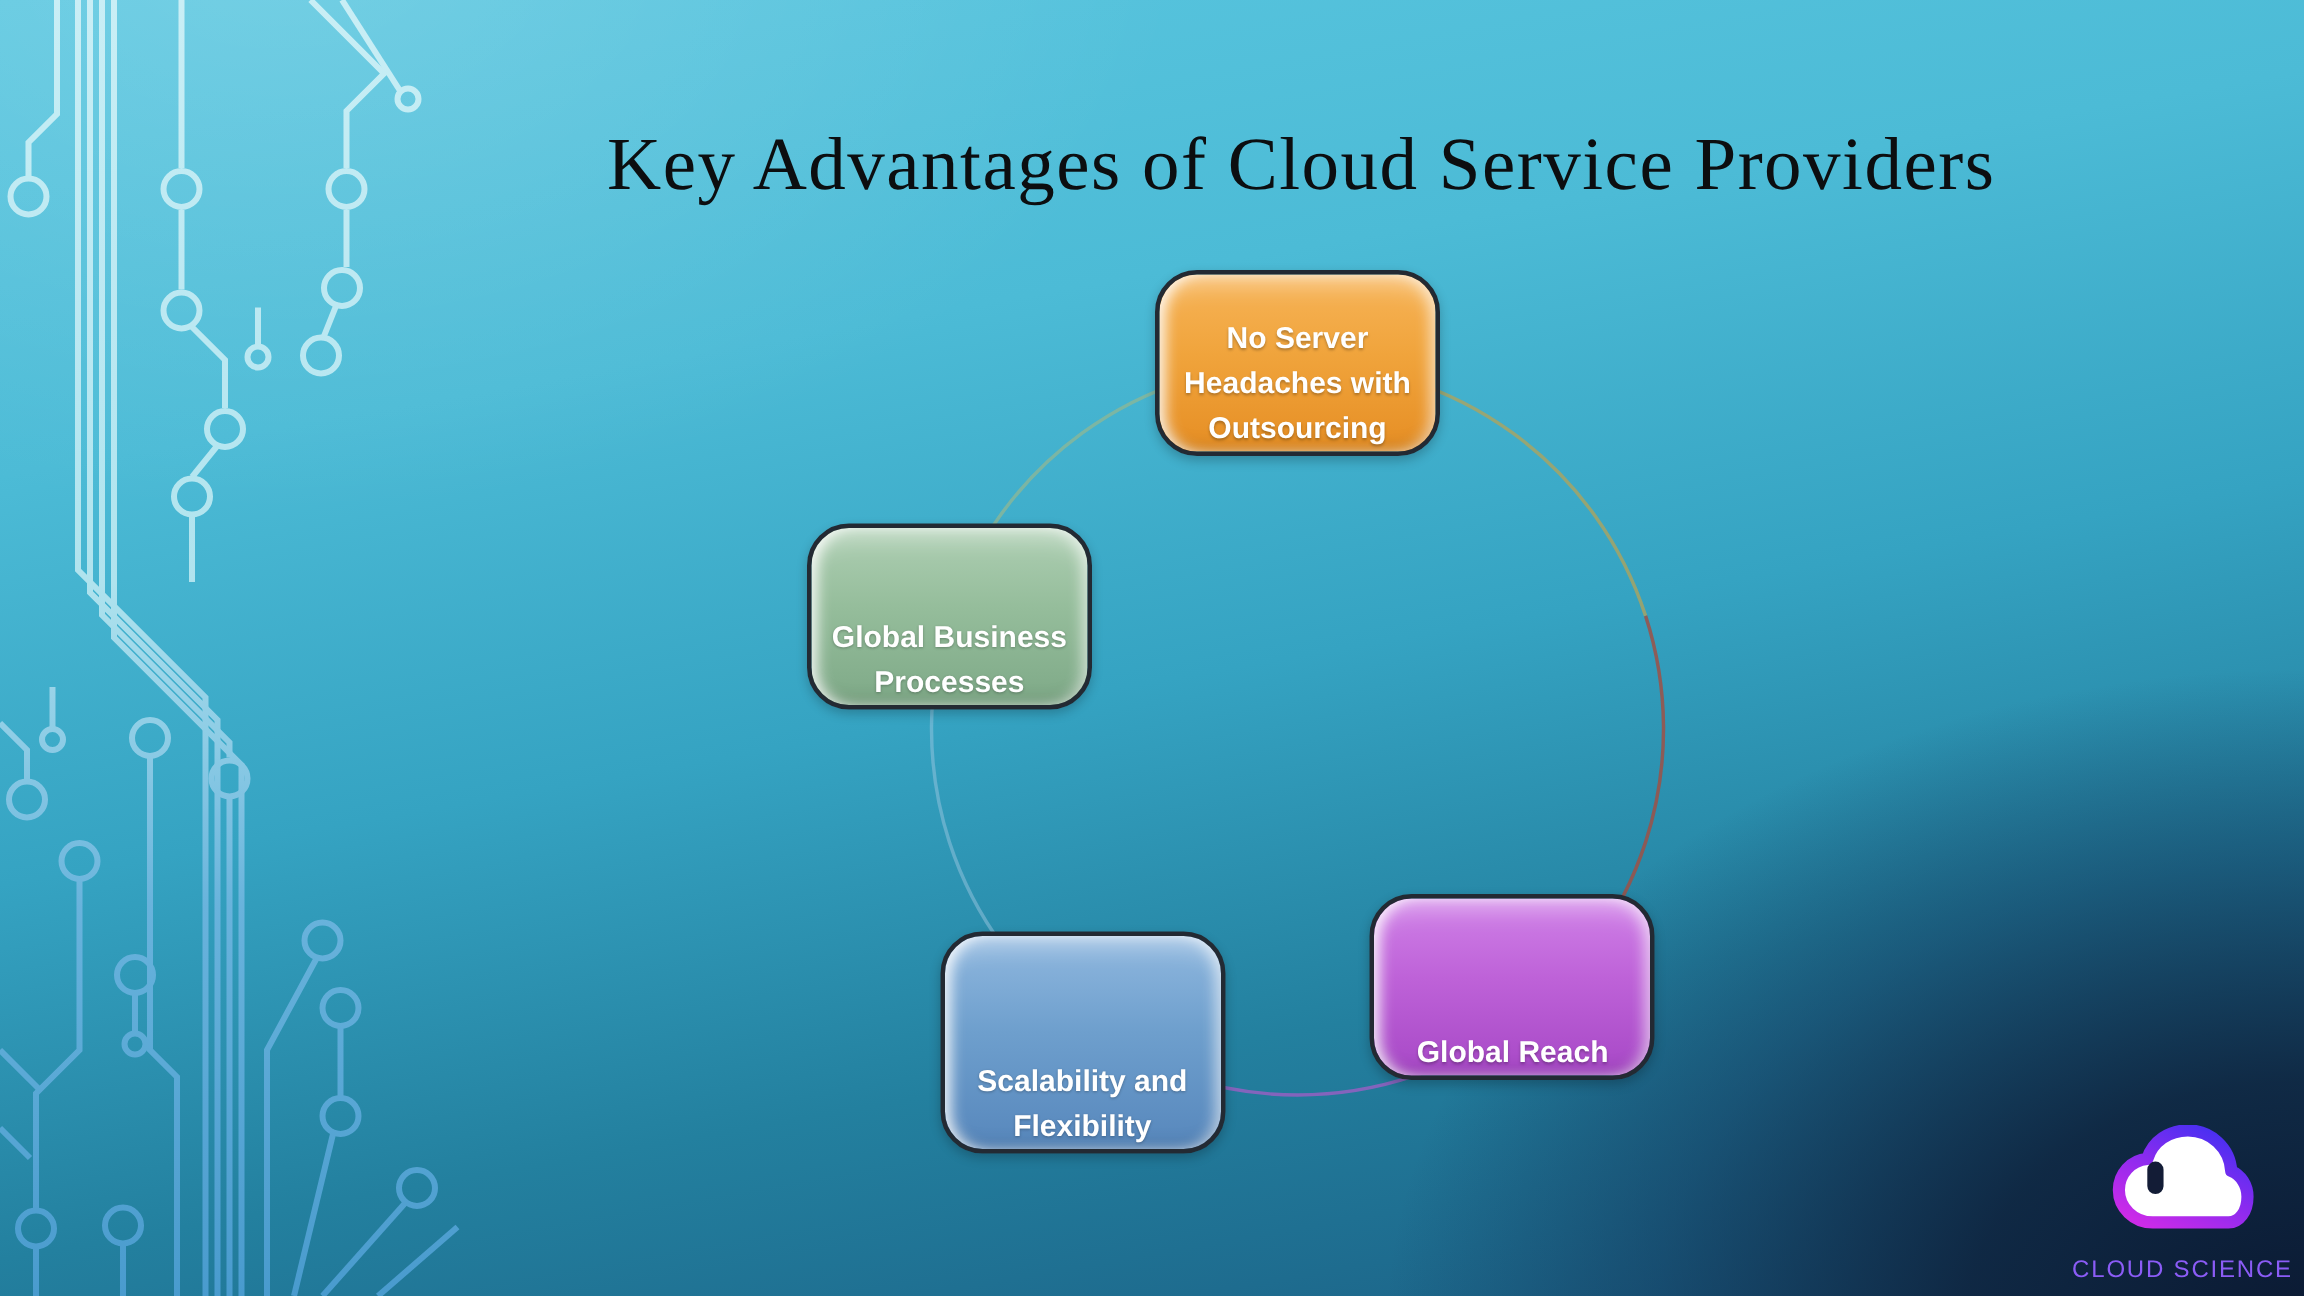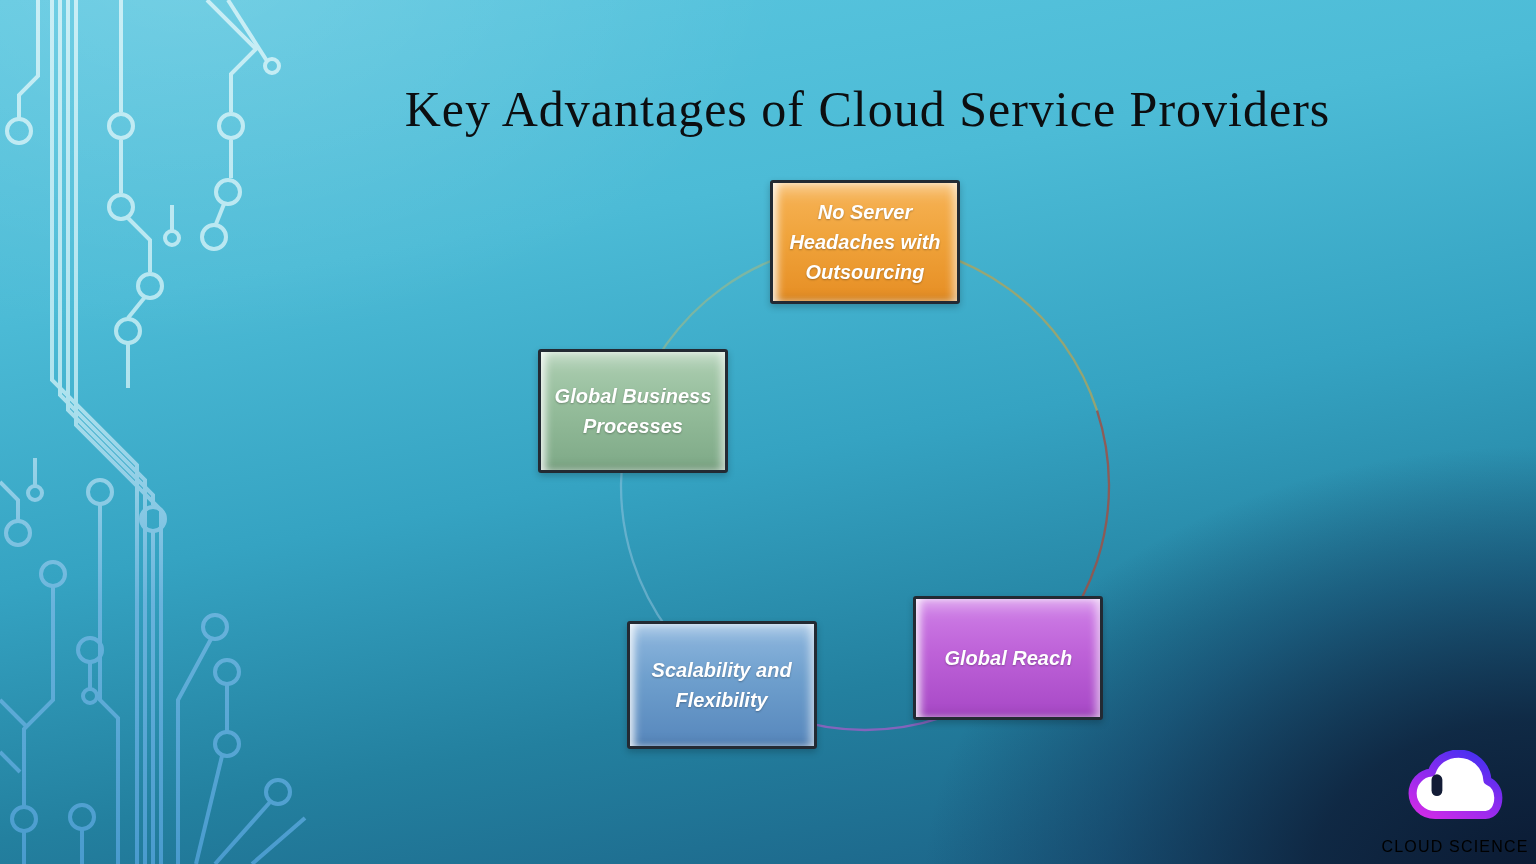--- a/index.html
+++ b/index.html
@@ -14,41 +14,40 @@
   .layer{position:absolute;inset:0;}
   #circuit{z-index:1;pointer-events:none;}
   #cycle-arcs{z-index:2;}
   #diagram-nodes{z-index:3;}
   .slide-title{
     position:absolute;left:300px;width:1135px;top:48px;z-index:4;
     text-align:center;color:#0c0e10;font-size:50px;font-weight:400;
     letter-spacing:1px;line-height:1.1;font-family:Liberation Serif, serif;
   }
   .node{
-    position:absolute;display:flex;align-items:center;justify-content:center;
-    border:3px solid #232a33;border-radius:3px;box-sizing:border-box;
+    position:absolute;display:flex;align-items:flex-end;justify-content:center;
+    border:3px solid #232a33;border-radius:28px;box-sizing:border-box;
     box-shadow:
       inset 7px 0 9px -3px rgba(255,255,255,.85),
       inset -7px 0 9px -3px rgba(255,255,255,.55),
       inset 0 14px 18px -10px rgba(255,255,255,.55),
       inset 0 -10px 14px -10px rgba(0,0,0,.18),
       0 3px 7px rgba(0,0,0,.22);
-    font-style: italic;
   }
   .node-label{
     color:#fff;font-weight:700;font-size:20px;line-height:1.5;
     text-align:center;white-space:pre-line;padding:0 8px;
     text-shadow:0 1px 2px rgba(0,0,0,.28);
   }
   .logo{
     position:absolute;right:6px;bottom:8px;width:150px;z-index:4;
     display:flex;flex-direction:column;align-items:center;
   }
   .logo-text{
-    color:#000000;font-size:16px;letter-spacing:1.2px;margin-top:14px;
+    color:#8b5cf6;font-size:16px;letter-spacing:1.2px;margin-top:14px;
     font-weight:400;white-space:nowrap;
   }
 </style>
 </head>
 <body style="--bg-top: #5BC7E0; --bg-mid: #35A3C2; --bg-bottom: #1A5C82; --bg-corner: #0B1A33;">
 
 <svg id="circuit" class="layer" width="1536" height="864" viewBox="0 0 1536 864" aria-hidden="true">
   <defs>
     <linearGradient id="traceGrad" gradientUnits="userSpaceOnUse" x1="0" y1="0" x2="0" y2="864">
       <stop offset="0" stop-color="#D3F2F8"></stop>
@@ -124,21 +123,21 @@
 
 <div id="diagram-nodes" class="layer">
     <div class="node" style="left: 770px; top: 180px; width: 190px; height: 124px; background: linear-gradient(rgb(247, 180, 88) 0%, rgb(240, 164, 60) 45%, rgb(230, 142, 36) 100%);">
       <span class="node-label">No Server
 Headaches with
 Outsourcing</span>
     </div>
     <div class="node" style="left: 913.42px; top: 596px; width: 190px; height: 124px; background: linear-gradient(rgb(208, 129, 232) 0%, rgb(190, 98, 216) 45%, rgb(167, 72, 198) 100%);">
       <span class="node-label">Global Reach</span>
     </div>
-    <div class="node" style="left: 626.58px; top: 621.4px; width: 190px; height: 128px; background: linear-gradient(rgb(144, 184, 223) 0%, rgb(110, 159, 205) 45%, rgb(87, 135, 188) 100%);">
+    <div class="node" style="left: 626.58px; top: 621.4px; width: 190px; height: 148px; background: linear-gradient(rgb(144, 184, 223) 0%, rgb(110, 159, 205) 45%, rgb(87, 135, 188) 100%);">
       <span class="node-label">Scalability and
 Flexibility</span>
     </div>
     <div class="node" style="left: 537.942px; top: 348.6px; width: 190px; height: 124px; background: linear-gradient(rgb(174, 207, 179) 0%, rgb(149, 189, 155) 45%, rgb(126, 169, 135) 100%);">
       <span class="node-label">Global Business
 Processes</span>
     </div>
   </div>
 
 <h1 class="slide-title">Key Advantages of Cloud Service Providers</h1>

